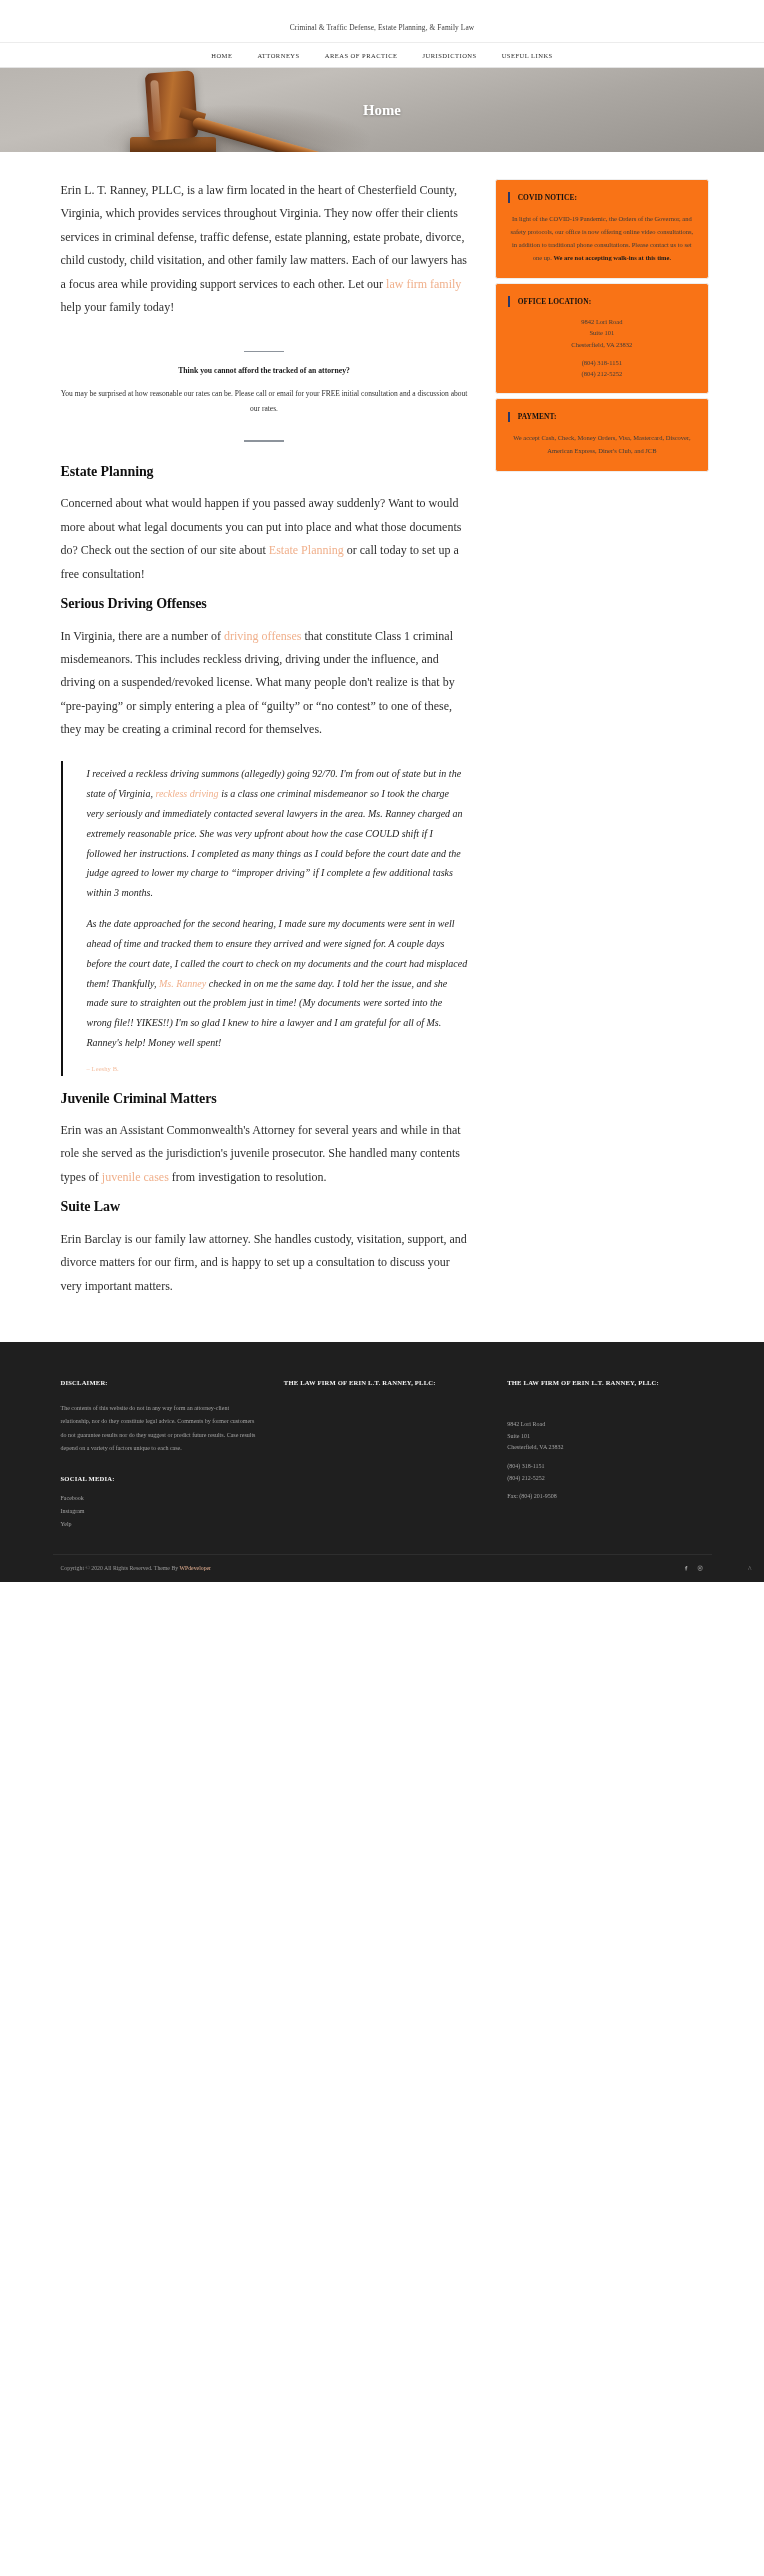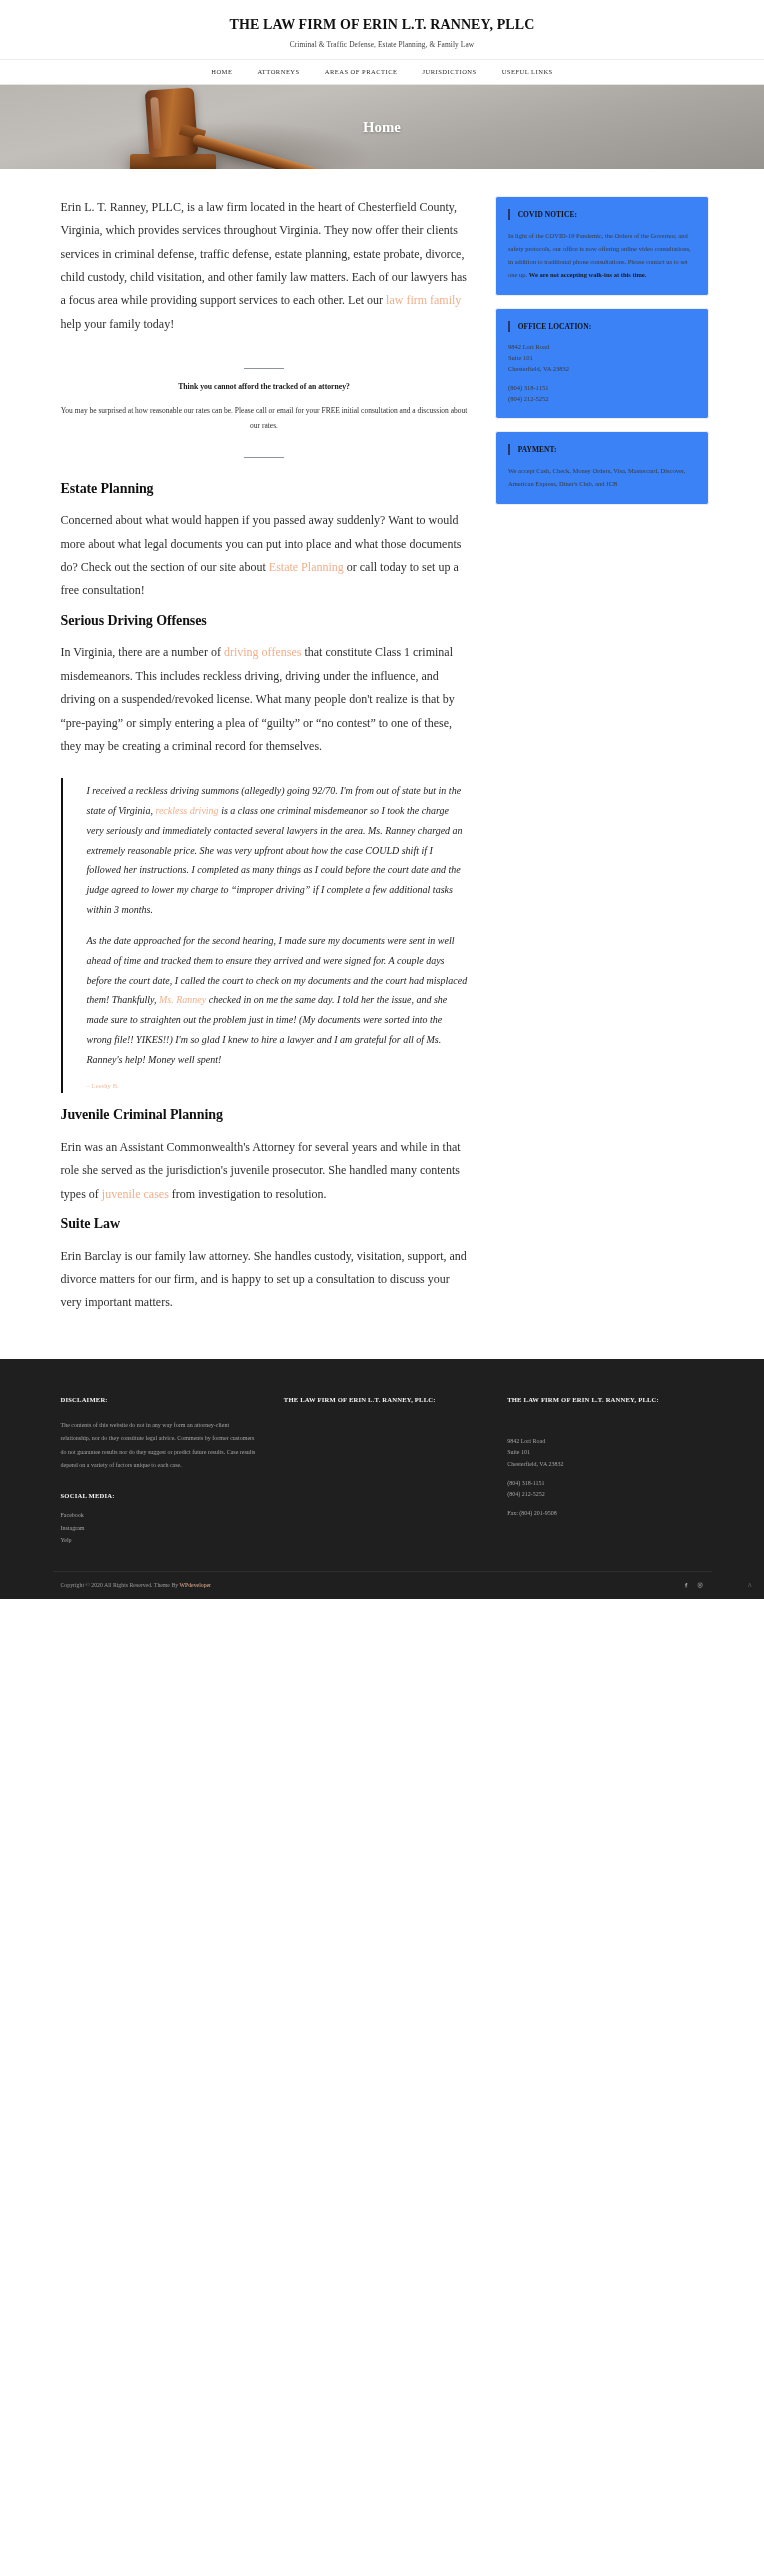--- a/index.html
+++ b/index.html
@@ -201,22 +201,23 @@
     font-style: normal;
     color: #f3bd9e;
     letter-spacing: 0.1px;
   }
 
   
   .widget {
     border: 0.6px solid #eeeeee;
     border-radius: 2.8px;
     padding: 12.5px 12.5px 13.6px;
-    margin-bottom: 12px;
-    background: #3b82f6;
+    margin-bottom: 4px;
+    background: #f97316;
+    text-align: center;
   }
   .widget-title {
     display: flex;
     align-items: center;
     gap: 8px;
     font-size: 7.4px;
     font-weight: 700;
     color: #111111;
     letter-spacing: 0.1px;
     margin-bottom: 9px;
@@ -310,21 +311,20 @@
     color: #8a8a8a;
     font-size: 7.4px;
     cursor: pointer;
   }
   .footer-outer { position: relative; }
 </style>
 </head>
 <body>
 
 <header class="masthead">
-  <div class="site-title">THE LAW FIRM OF ERIN L.T. RANNEY, PLLC</div>
   <div class="site-tagline">Criminal &amp; Traffic Defense, Estate Planning, &amp; Family Law</div>
 </header>
 
 <nav class="navbar">
   <ul class="nav-list">
     <li class="nav-item">HOME</li>
     <li class="nav-item">ATTORNEYS</li>
     <li class="nav-item">AREAS OF PRACTICE</li>
     <li class="nav-item">JURISDICTIONS</li>
     <li class="nav-item">USEFUL LINKS</li>
@@ -374,21 +374,21 @@
     <blockquote class="testimonial">
       <p>
         <span>I received a reckless driving summons (allegedly) going 92/70. I'm from out of state but in the state of Virginia, </span><a class="inline-link" href="#">reckless driving</a><span> is a class one criminal misdemeanor so I took the charge very seriously and immediately contacted several lawyers in the area. Ms. Ranney charged an extremely reasonable price. She was very upfront about how the case COULD shift if I followed her instructions. I completed as many things as I could before the court date and the judge agreed to lower my charge to “improper driving” if I complete a few additional tasks within 3 months.</span>
       </p>
       <p>
         <span>As the date approached for the second hearing, I made sure my documents were sent in well ahead of time and tracked them to ensure they arrived and were signed for. A couple days before the court date, I called the court to check on my documents and the court had misplaced them! Thankfully, </span><a class="inline-link" href="#">Ms. Ranney</a><span> checked in on me the same day. I told her the issue, and she made sure to straighten out the problem just in time! (My documents were sorted into the wrong file!! YIKES!!) I'm so glad I knew to hire a lawyer and I am grateful for all of Ms. Ranney's help! Money well spent!</span>
       </p>
       <cite class="testimonial-cite">– Leeshy B.</cite>
     </blockquote>
 
-    <h2 class="section-head">Juvenile Criminal Planning</h2>
+    <h2 class="section-head">Juvenile Criminal Matters</h2>
     <p class="body-p">
       <span>Erin was an Assistant Commonwealth's Attorney for several years and while in that role she served as the jurisdiction's juvenile prosecutor.  She handled many contents types of </span><a class="inline-link" href="#">juvenile cases</a><span> from investigation to resolution.</span>
     </p>
 
     <h2 class="section-head">Suite Law</h2>
     <p class="body-p">Erin Barclay is our family law attorney. She handles custody, visitation, support, and divorce matters for our firm, and is happy to set up a consultation to discuss your very important matters.</p>
 
   </main>
 
   <aside class="sidebar-col">

